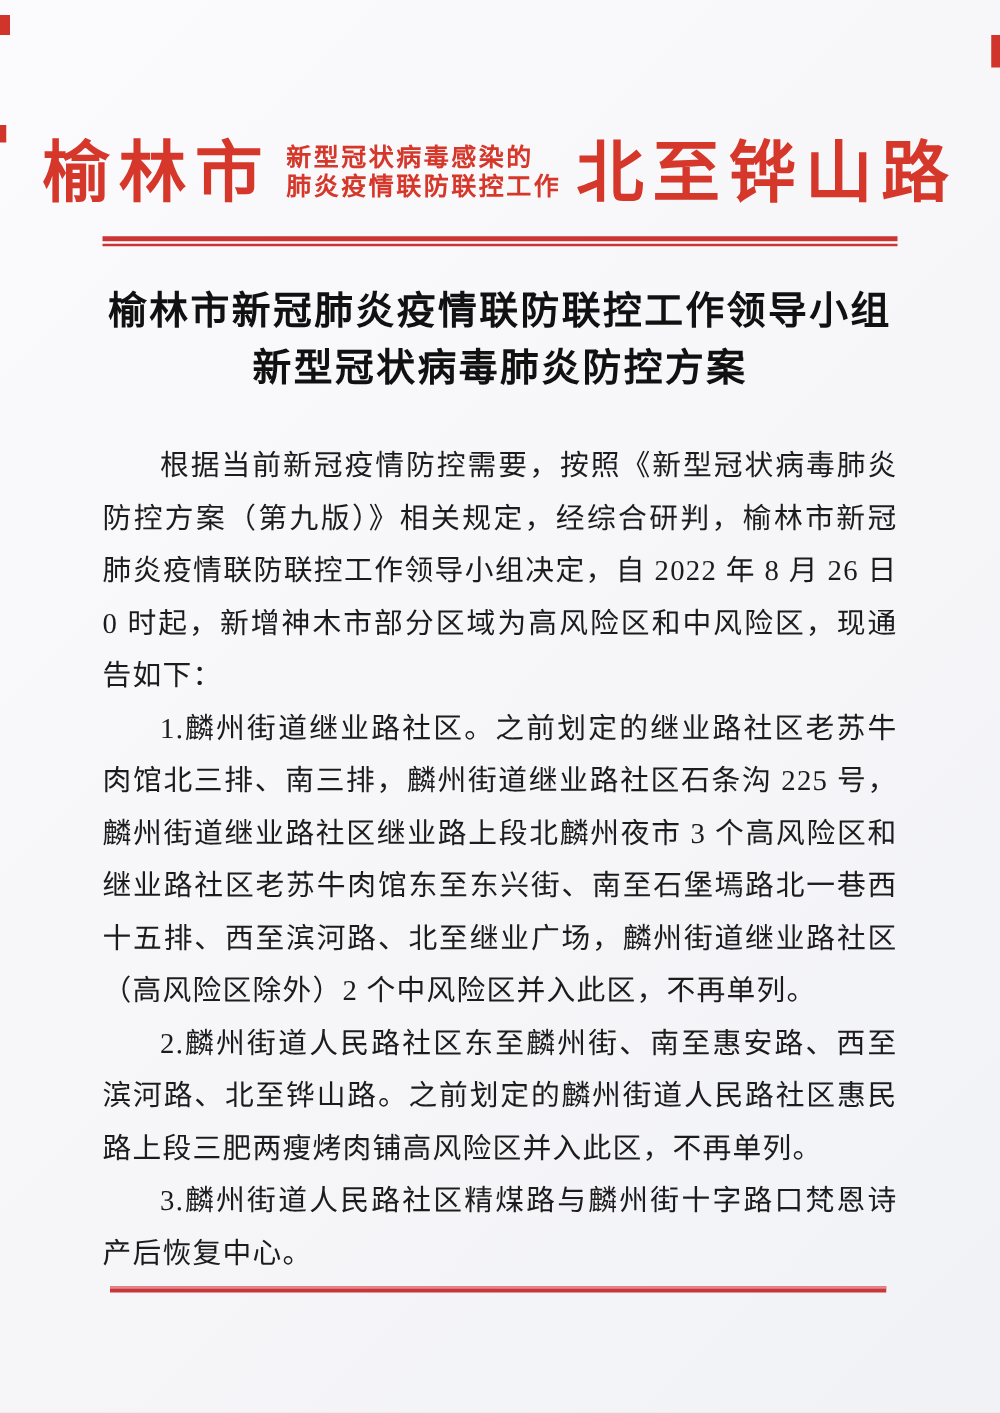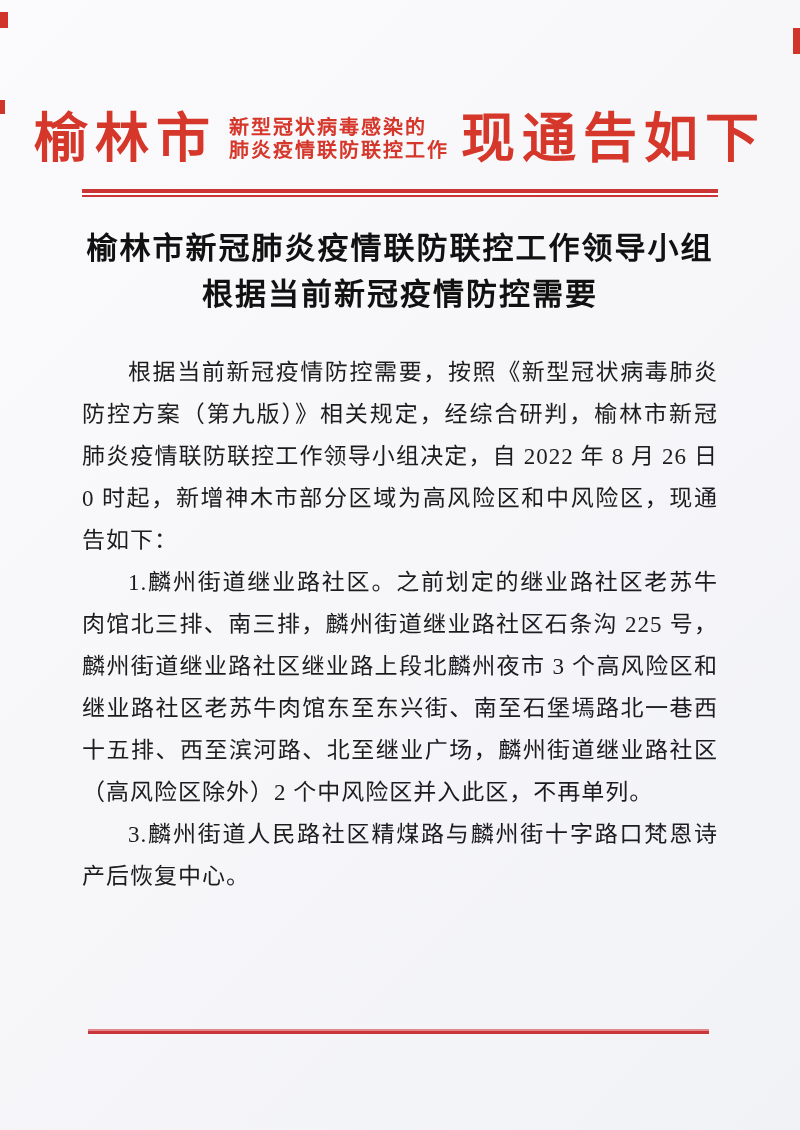--- a/index.html
+++ b/index.html
@@ -124,31 +124,32 @@
   <div class="scan-mark mark-left-top"></div>
   <div class="scan-mark mark-left-mid"></div>
   <div class="scan-mark mark-right-top"></div>
 
   <div class="letterhead">
     <span class="lh-big">榆林市</span>
     <span class="lh-small">
       <span>新型冠状病毒感染的</span>
       <span>肺炎疫情联防联控工作</span>
     </span>
-    <span class="lh-big">现通告如下</span>
+    <span class="lh-big">北至铧山路</span>
   </div>
 
   <div class="lh-rule"></div>
 
   <h1 class="doc-title">
     <span>榆林市新冠肺炎疫情联防联控工作领导小组</span><br>
-    <span>根据当前新冠疫情防控需要</span>
+    <span>新型冠状病毒肺炎防控方案</span>
   </h1>
 
   <div class="body-text">
     <p>根据当前新冠疫情防控需要，按照《新型冠状病毒肺炎防控方案（第九版）》相关规定，经综合研判，榆林市新冠肺炎疫情联防联控工作领导小组决定，自 2022 年 8 月 26 日 0 时起，新增神木市部分区域为高风险区和中风险区，现通告如下：</p>
     <p>1.麟州街道继业路社区。之前划定的继业路社区老苏牛肉馆北三排、南三排，麟州街道继业路社区石条沟 225 号，麟州街道继业路社区继业路上段北麟州夜市 3 个高风险区和继业路社区老苏牛肉馆东至东兴街、南至石堡墕路北一巷西十五排、西至滨河路、北至继业广场，麟州街道继业路社区（高风险区除外）2 个中风险区并入此区，不再单列。</p>
+    <p>2.麟州街道人民路社区东至麟州街、南至惠安路、西至滨河路、北至铧山路。之前划定的麟州街道人民路社区惠民路上段三肥两瘦烤肉铺高风险区并入此区，不再单列。</p>
     <p>3.麟州街道人民路社区精煤路与麟州街十字路口梵恩诗产后恢复中心。</p>
   </div>
 
   <div class="bottom-rule"></div>
 
 </div>
 
 </body></html>

